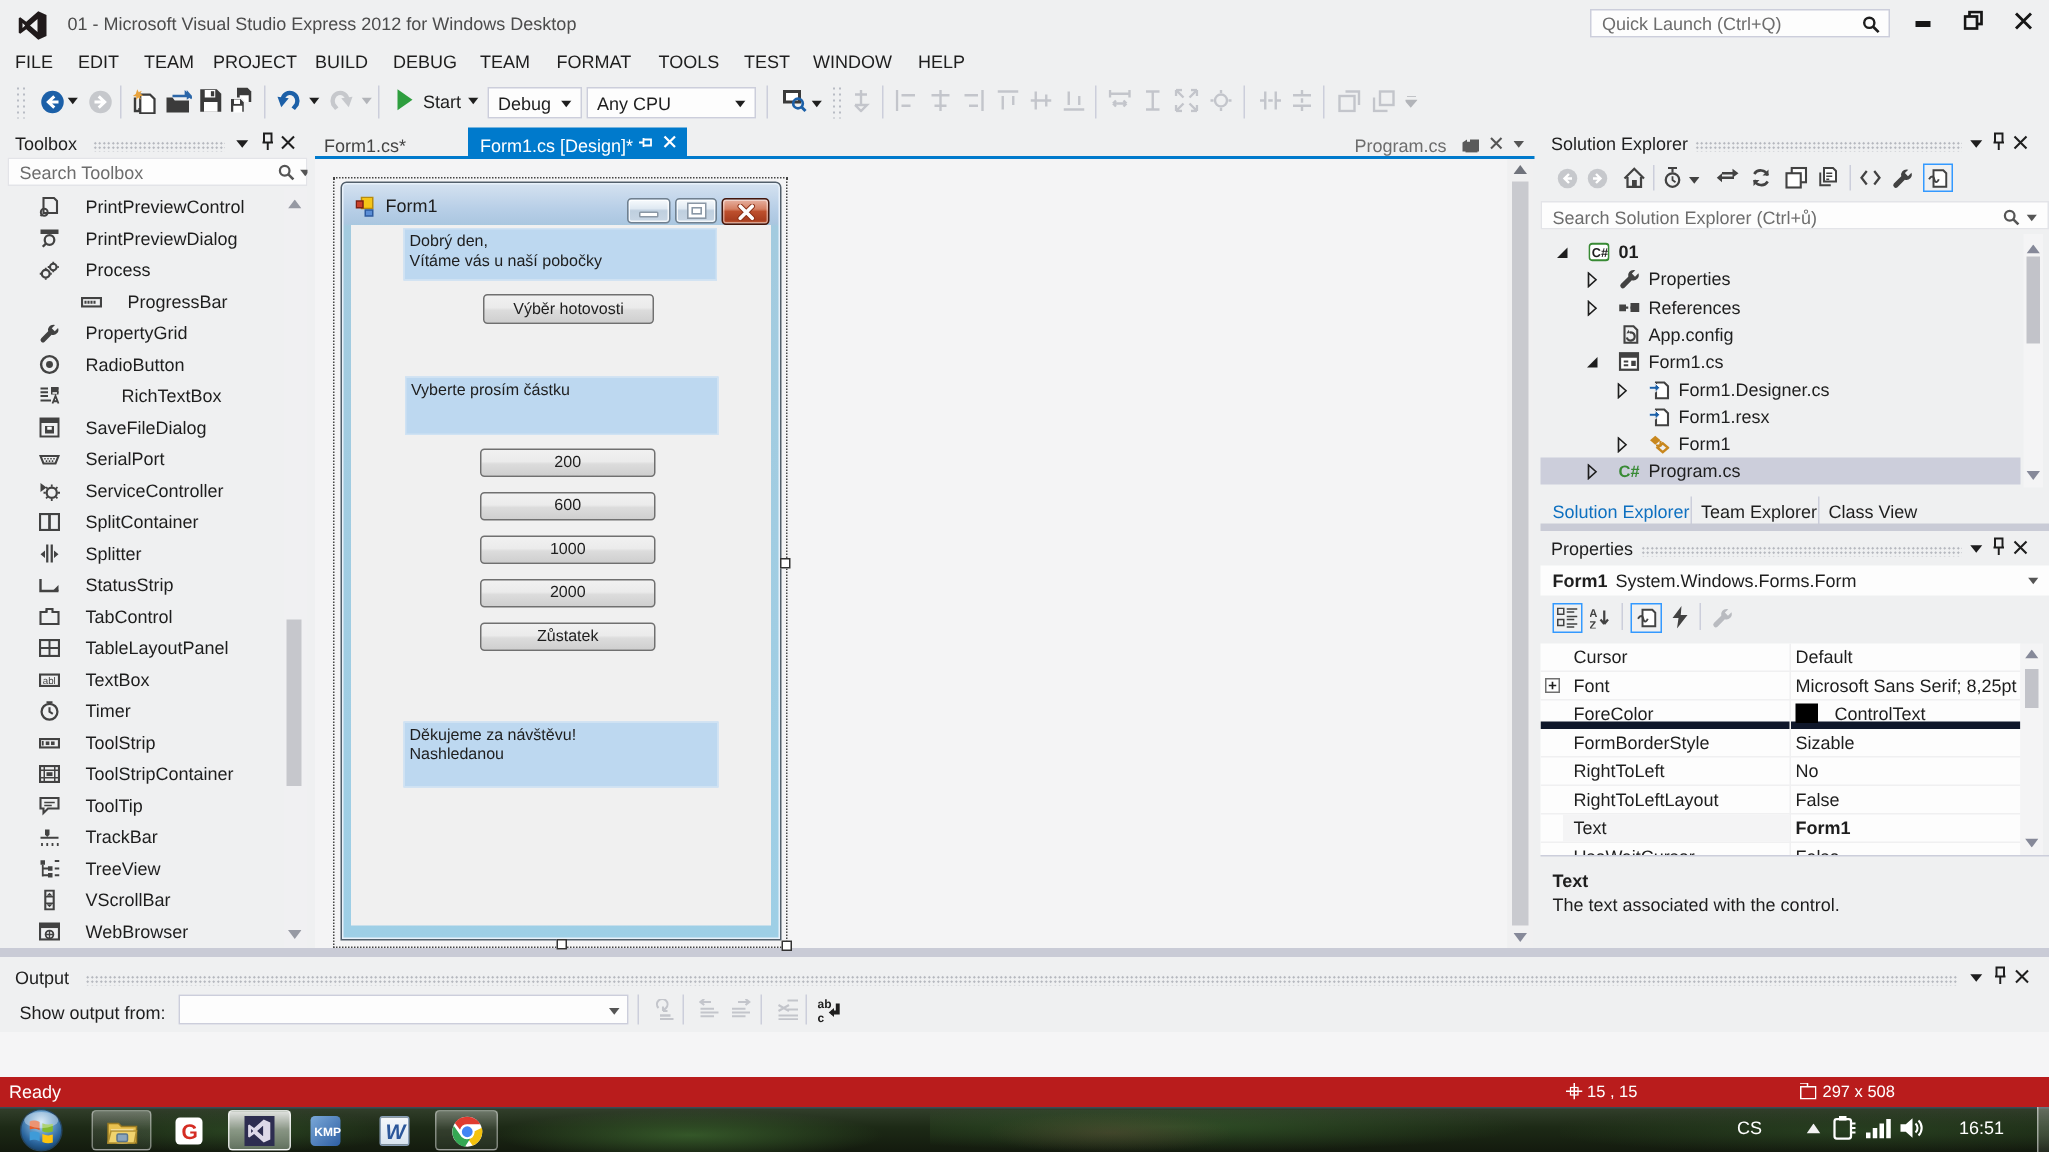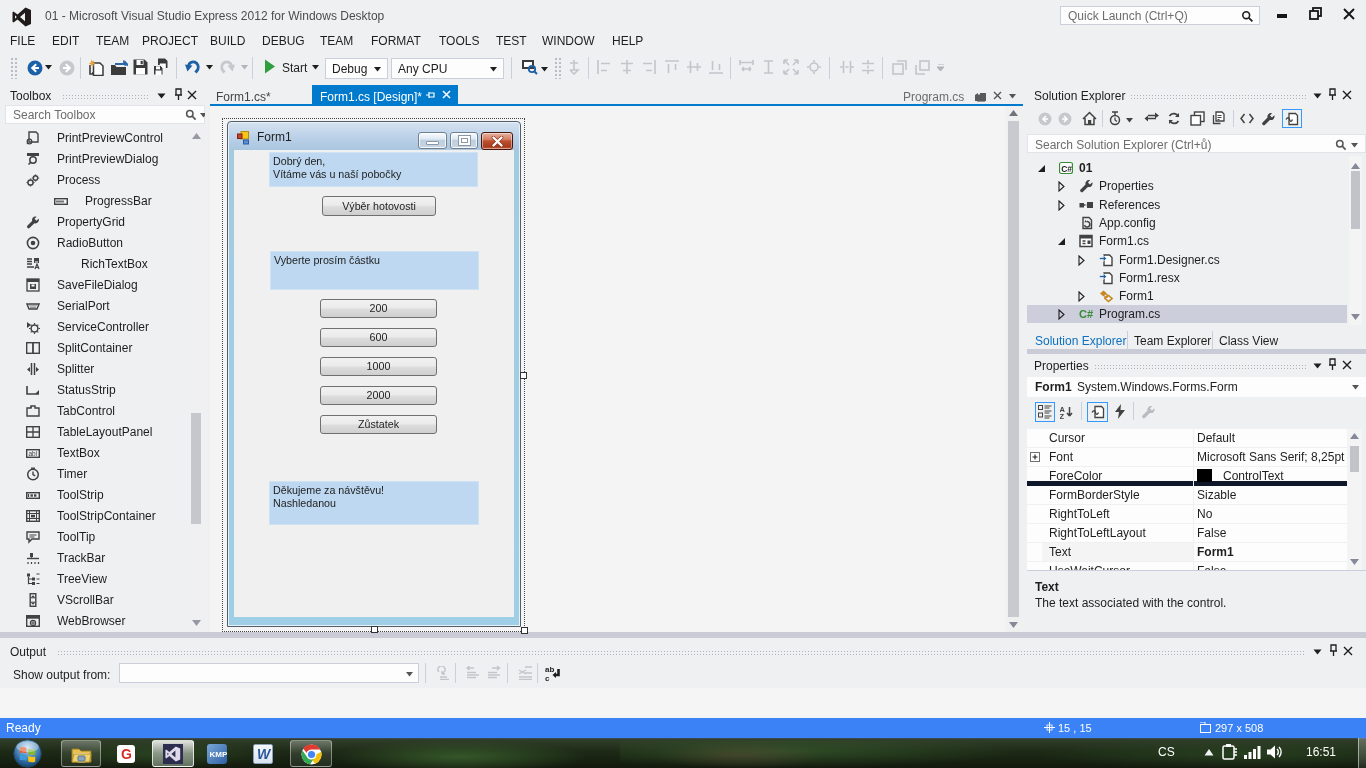--- a/index.html
+++ b/index.html
@@ -828,21 +828,21 @@
   <svg class="abs" style="left:545px;top:27px;" width="17" height="17" viewBox="0 0 17 17">
       <text x="0" y="7" font-size="8" font-weight="bold" fill="#1e1e1e" font-family="Liberation Sans">ab</text>
       <text x="0" y="16" font-size="8" font-weight="bold" fill="#1e1e1e" font-family="Liberation Sans">c</text>
       <path d="M13.5 4 v6 H9" fill="none" stroke="#1e1e1e" stroke-width="2.6"></path>
       <path d="M11 7 l-3.5 3 l3.5 3 z" fill="#1e1e1e"></path>
     </svg>
 
   <div class="abs" style="left:0;top:50px;width:1366px;height:30px;background:#f5f5f6;"></div>
 </div>
 
-<div class="abs" id="statusbar" style="left:0;top:718px;width:1366px;height:20px;background:#3b82f6;color:#fff;">
+<div class="abs" id="statusbar" style="left:0;top:718px;width:1366px;height:20px;background:#b91c1c;color:#fff;">
   <span class="abs" style="left:6px;top:3px;">Ready</span>
   <svg class="abs" style="left:1044px;top:4px;" width="11" height="11" viewBox="0 0 11 11">
       <path d="M5.5 0 V11 M0 5.5 H11" stroke="#fff" stroke-width="1"></path>
       <rect x="3" y="3" width="5" height="5" fill="none" stroke="#fff" stroke-width="0.8"></rect>
     </svg>
   <span class="abs" style="left:1058px;top:4px;font-size:11px;">15 , 15</span>
   <svg class="abs" style="left:1200px;top:4px;" width="11" height="11" viewBox="0 0 11 11">
       <rect x="0.5" y="2.5" width="10" height="8" fill="none" stroke="#fff" stroke-width="1"></rect>
       <path d="M0 0 h5 v2" fill="none" stroke="#fff" stroke-width="1"></path>
     </svg>

